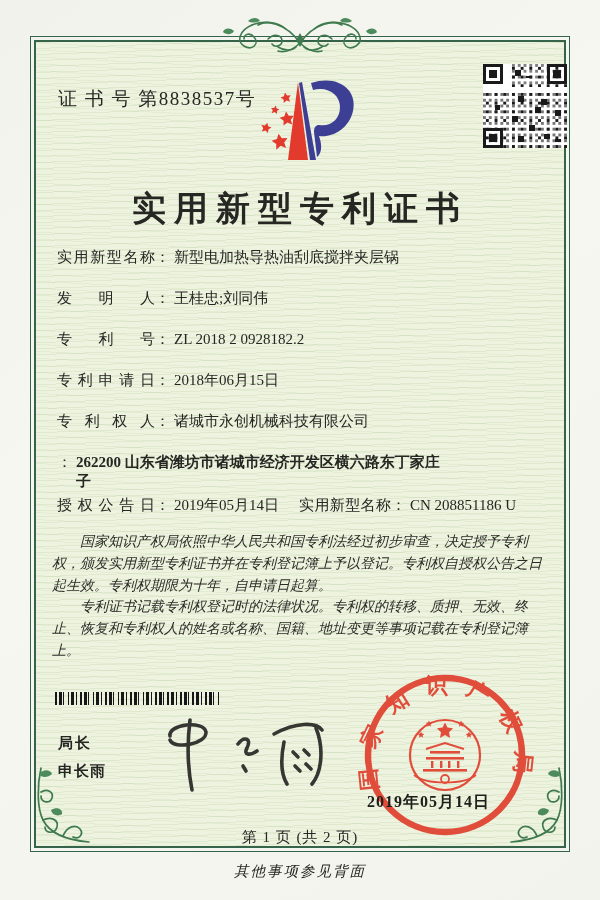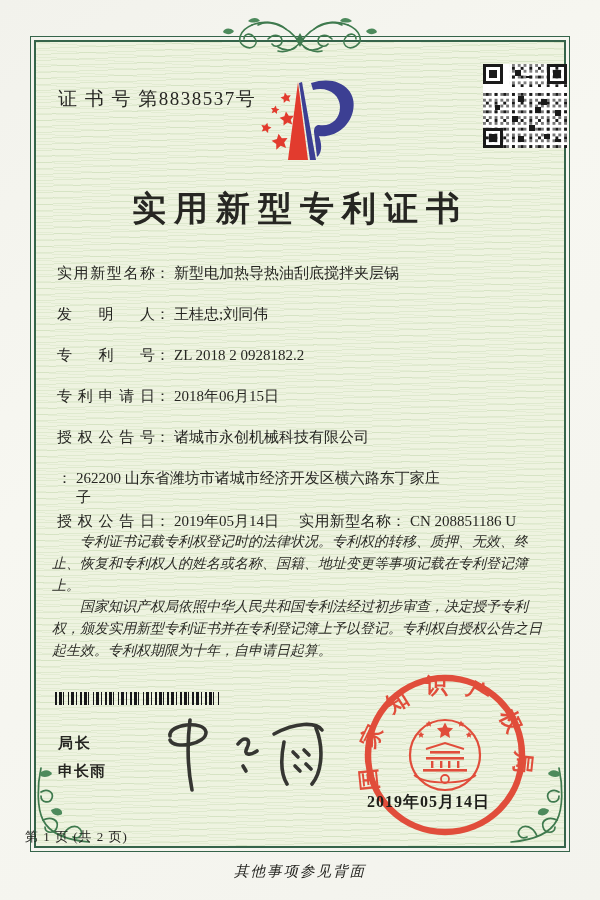--- a/index.html
+++ b/index.html
@@ -17,45 +17,45 @@
     border:2.6px solid #35644a;
     background:
       repeating-linear-gradient(178deg, rgba(140,180,110,.16) 0 1px, rgba(0,0,0,0) 1px 6px),
       repeating-linear-gradient(183deg, rgba(140,180,110,.11) 0 1px, rgba(0,0,0,0) 1px 7px),
       #eef3e0;
   }
   .cert-no { left:58px; top:86px; font-size:19px; letter-spacing:1.5px; }
   .logo { left:234px; top:74px; width:136px; height:110px; }
   .qr { left:483px; top:64px; width:84px; height:84px; }
   .title { left:0; right:0; top:186px; text-align:center; font-size:34px; font-weight:bold; letter-spacing:8px; }
-  .fields { left:57px; top:264px; width:494px; }
+  .fields { left:57px; top:248px; width:494px; }
   .row { display:flex; font-size:15px; line-height:19px; margin-bottom:22px; }
   .lbl { width:98px; flex:none; text-align:justify; text-align-last:justify; }
   .colon { flex:none; margin-right:4px; }
   .val { flex:1; }
   .row-addr { margin-bottom:5px; }
-  .row-addr .val { max-width:368px; }
+  .row-addr .val { max-width:368px;font-weight:bold; }
   .grant-row { display:flex; font-size:15px; line-height:19px; }
   .grant-row .pair { display:flex; }
   .grant-row .pair2 { margin-left:20px; }
   .grant-row .pair2 .lbl { width:92px; }
   .grant-row .gval { white-space:nowrap; }
   .body-text { left:52px; top:531px; width:500px; font-size:14px; line-height:21.8px; font-style:italic; color:#2b2b26; }
   .body-text p { margin:0; text-indent:2em; }
   .barcode { left:55px; top:692px; width:164px; height:13px;
     background:repeating-linear-gradient(90deg,
       #17171a 0 1.5px, rgba(0,0,0,0) 1.5px 3.5px,
       #17171a 3.5px 6.5px, rgba(0,0,0,0) 6.5px 8px,
       #17171a 8px 9px, rgba(0,0,0,0) 9px 12.5px); }
   .signer-title { left:58px; top:734px; font-family:"Liberation Sans","DejaVu Sans",sans-serif; font-weight:700; font-size:15px; letter-spacing:2px; }
   .signer-name  { left:58px; top:762px; font-family:"Liberation Sans","DejaVu Sans",sans-serif; font-weight:700; font-size:15px; letter-spacing:1px; }
   .signature { left:146px; top:710px; width:200px; height:90px; }
   .seal { left:356px; top:669px; width:178px; height:172px; }
   .seal-date { left:367px; top:792px; font-size:16px; font-weight:600; letter-spacing:1px; color:#1e1e1a; }
-  .page-info { left:0; right:0; top:828px; font-size:13px; letter-spacing:1px;margin-left:25px; }
+  .page-info { left:0; right:0; top:828px; text-align:center; font-size:15px; letter-spacing:1px; }
   .footer-note { left:0; right:0; top:862px; text-align:center; font-size:14.5px; font-style:italic; letter-spacing:2px; }
   .ornament-top { left:190px; top:13px; width:220px; height:46px; }
   .flourish { width:60px; height:80px; top:766px; }
   .flourish-left { left:33px; }
   .flourish-right { right:33px; transform:scaleX(-1); }
 </style>
 </head>
 <body>
 
 <div class="paper">
@@ -175,21 +175,21 @@
       <span class="lbl">专利号</span>
         <span class="colon">：</span>
       <span class="val">ZL 2018 2 0928182.2</span>
     </div>
     <div class="row">
       <span class="lbl">专利申请日</span>
         <span class="colon">：</span>
       <span class="val">2018年06月15日</span>
     </div>
     <div class="row">
-      <span class="lbl">授权公告号</span>
+      <span class="lbl">专利权人</span>
         <span class="colon">：</span>
       <span class="val">诸城市永创机械科技有限公司</span>
     </div>
     <div class="row row-addr">
         <span class="colon">：</span>
       <span class="val">262200 山东省潍坊市诸城市经济开发区横六路东丁家庄子</span>
     </div>
     <div class="grant-row">
       <span class="pair">
         <span class="lbl">授权公告日</span>
@@ -198,22 +198,22 @@
       </span>
       <span class="pair pair2">
         <span class="lbl">实用新型名称</span>
           <span class="colon">：</span>
         <span class="gval">CN 208851186 U</span>
       </span>
     </div>
   </div>
 
   <div class="abs body-text">
+    <p>国家知识产权局依照中华人民共和国专利法经过初步审查，决定授予专利权，颁发实用新型专利证书并在专利登记簿上予以登记。专利权自授权公告之日起生效。专利权期限为十年，自申请日起算。</p>
     <p>专利证书记载专利权登记时的法律状况。专利权的转移、质押、无效、终止、恢复和专利权人的姓名或名称、国籍、地址变更等事项记载在专利登记簿上。</p>
-    <p>国家知识产权局依照中华人民共和国专利法经过初步审查，决定授予专利权，颁发实用新型专利证书并在专利登记簿上予以登记。专利权自授权公告之日起生效。专利权期限为十年，自申请日起算。</p>
   </div>
 
   <div class="abs barcode"></div>
 
   <div class="abs signer-title">局长</div>
   <div class="abs signer-name">申长雨</div>
 
   <svg class="abs signature" viewBox="0 0 200 90">
     <g fill="none" stroke="#1d1d1b" stroke-width="3.6" stroke-linecap="round" opacity="0.88">
       <path d="M44,10 C41,34 42,60 46,80"></path>

